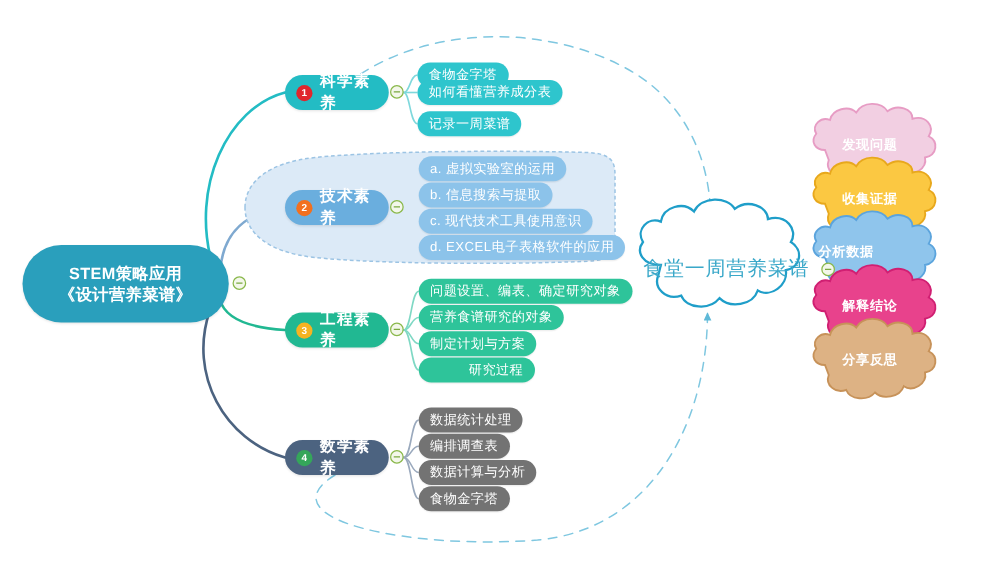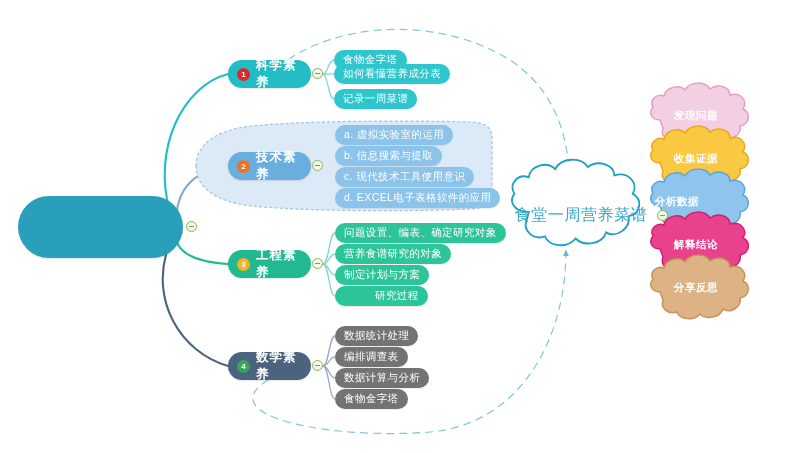--- a/index.html
+++ b/index.html
@@ -169,20 +169,22 @@
              C694,278 680,277 677,269 C668,272 660,265 663,257 Z" fill="#e8428c" stroke="#d01f72"></path>
     <path d="M660,292 C652,292 648,285 653,279 C649,272 657,265 664,268 C666,259 679,256 685,262
              C690,253 705,253 710,261 C718,255 730,259 730,267 C741,264 748,273 743,281
              C751,285 750,296 740,298 C742,307 730,314 723,309 C720,318 706,320 700,314
              C694,321 680,320 677,312 C668,315 660,308 663,300 Z" fill="#ddb284" stroke="#c79259"></path>
   </g>
 </svg>
 
 <div class="node center">
   <div>
+    <span>STEM策略应用</span>
+    <span>《设计营养菜谱》</span>
   </div>
 </div>
 <div class="toggle" style="left:186px;top:221px;"></div>
 
 <div class="node branch b1">
   <span class="badge" style="background:#e0262c;">1</span>
   <span>科学素养</span>
 </div>
 <div class="toggle" style="left:312px;top:68px;"></div>
 <div class="node leaf leaf-c" style="left:334px;top:50px;">食物金字塔</div>

